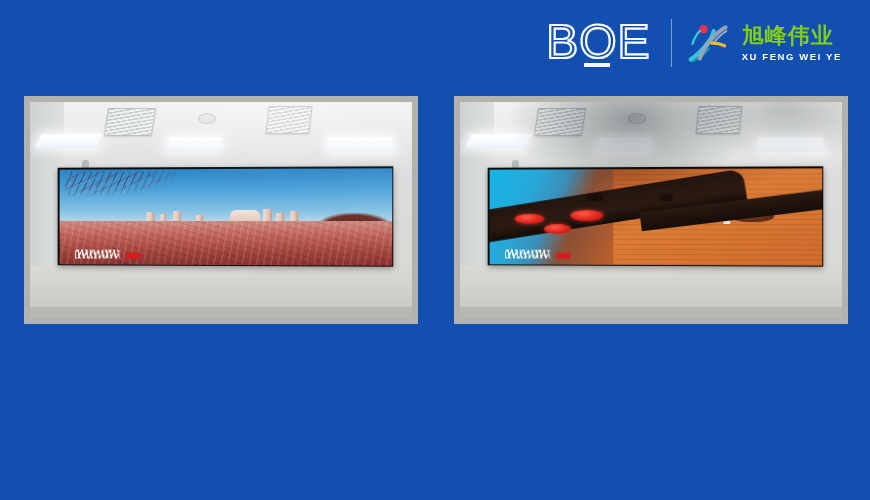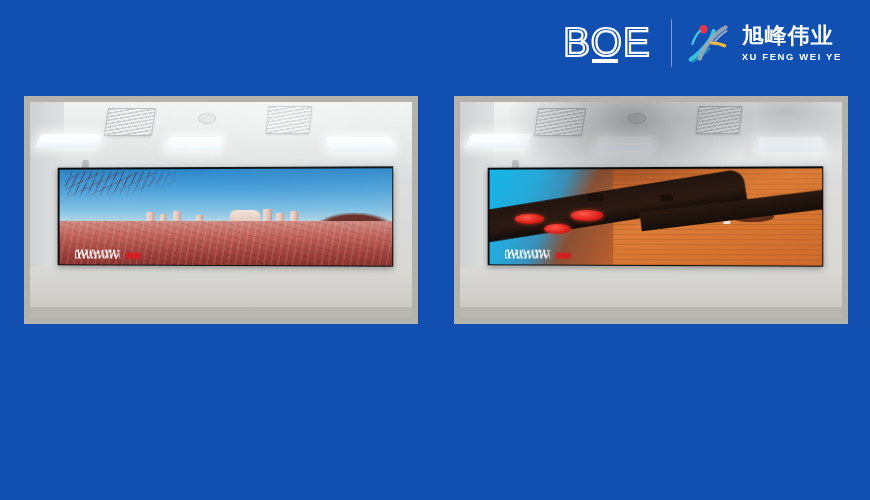--- a/index.html
+++ b/index.html
@@ -35,21 +35,21 @@
   .boe-logo {
     position: relative;
     display: flex;
     flex-direction: column;
     align-items: center;
     justify-content: center;
     padding-right: 16px;
   }
   .boe-word {
     font-family: "Liberation Sans", sans-serif;
-    font-size: 40px;
+    font-size: 48px;
     font-weight: 400;
     letter-spacing: 1px;
     line-height: 1;
     color: transparent;
     -webkit-text-stroke: 2.2px #ffffff;
     text-stroke: 2.2px #ffffff;
     padding-bottom: 2px;
     margin-left: 21px;
   }
   .boe-underbar {
@@ -79,21 +79,21 @@
     height: 46px;
     flex: 0 0 auto;
   }
   .partner-text {
     display: flex;
     flex-direction: column;
     justify-content: center;
     line-height: 1;
   }
   .partner-cn {
-    color: #ffffff;
+    color: #84cc16;
     font-size: 22px;
     font-weight: 700;
     letter-spacing: 1px;
     font-family: "DejaVu Sans", "Liberation Sans", sans-serif;
   }
   .partner-en {
     color: #ffffff;
     font-size: 9.5px;
     font-weight: 700;
     letter-spacing: 1.6px;

